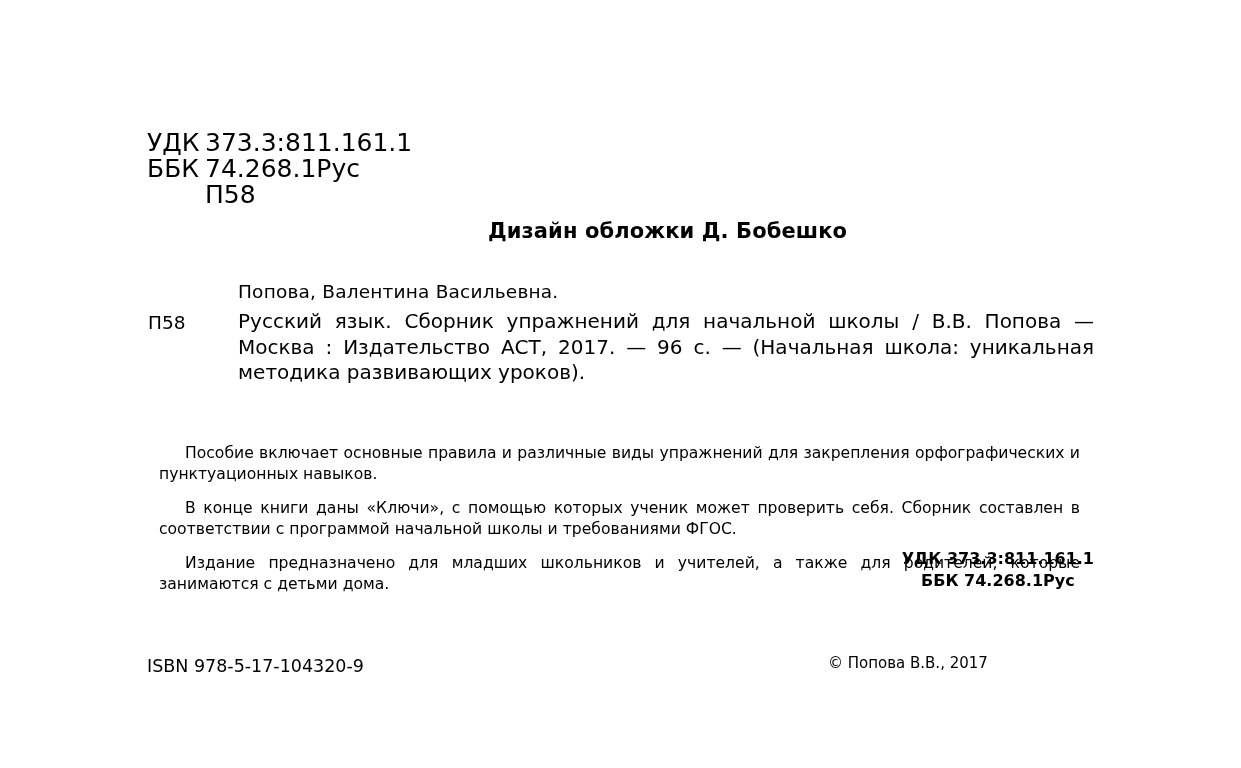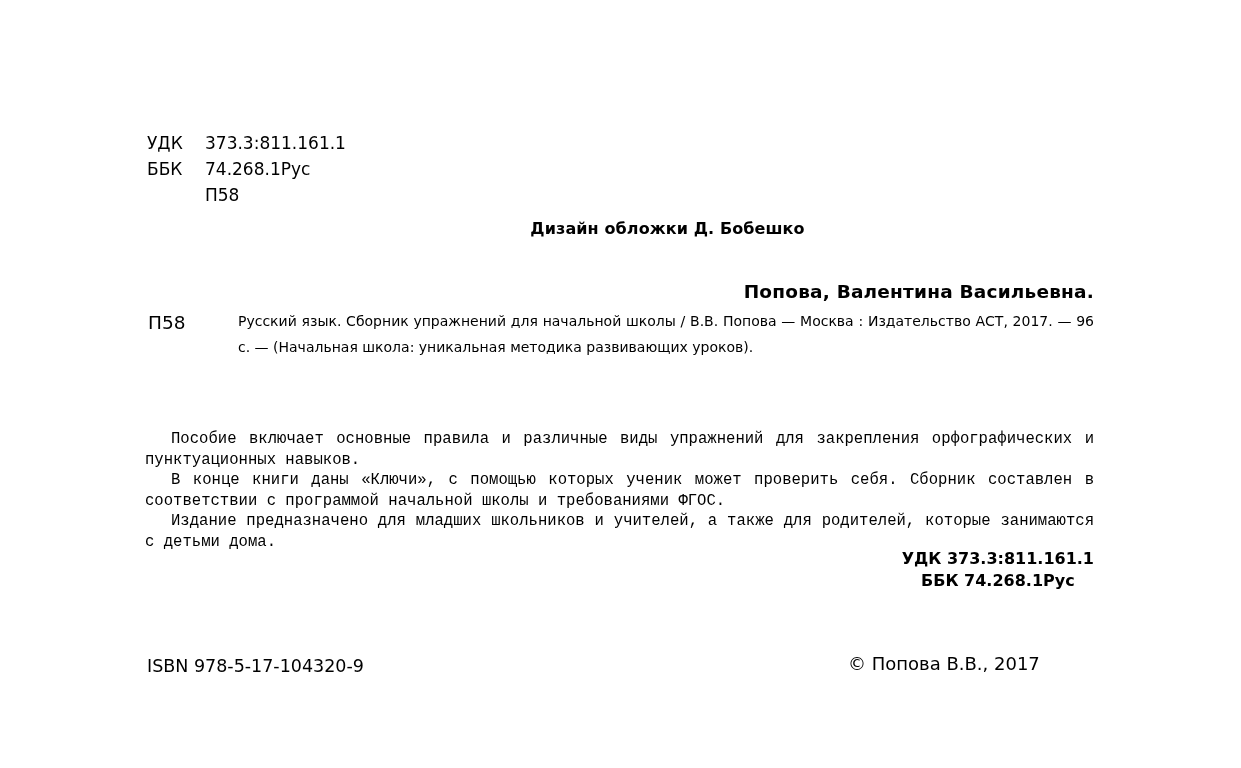--- a/index.html
+++ b/index.html
@@ -21,21 +21,21 @@
     width: 1241px;
     height: 768px;
     background: #ffffff;
   }
 
   
   .class-block {
     position: absolute;
     left: 147px;
     top: 130px;
-    font-size: 17px;
+    font-size: 25px;
     line-height: 26px;
     white-space: nowrap;
   }
   .class-row {
     display: flex;
   }
   .class-label {
     width: 58px;
     flex: 0 0 58px;
   }
@@ -43,48 +43,47 @@
     flex: 1 1 auto;
   }
 
   
   .cover-designer {
     position: absolute;
     left: 0;
     top: 219px;
     width: 1241px;
     text-align: center;
-    font-size: 16px;
+    font-size: 21px;
     font-weight: 600;
     letter-spacing: 0.1px;
   }
   
   .cover-designer .cd-inner {
     display: inline-block;
     position: relative;
     left: 47px;
   }
 
   
   .record {
     position: absolute;
     left: 238px;
     top: 281px;
     width: 856px;
   }
   .record-author {
     font-size: 18.5px;
-    font-weight: bold;
+    font-weight: normal;
     letter-spacing: 0.2px;
     margin-bottom: 7px;
     white-space: nowrap;
-    text-align: right;
   }
   .record-desc {
-    font-size: 14px;
+    font-size: 20px;
     line-height: 25.5px;
     text-align: justify;
     text-align-last: left;
     text-justify: inter-word;
     hyphens: manual;
   }
   .record-marker {
     position: absolute;
     left: 148px;
     top: 312px;
@@ -101,26 +100,25 @@
   
   .annotation {
     position: absolute;
     left: 145px;
     top: 429px;
     width: 949px;
     font-size: 15.6px;
     line-height: 20.5px;
   }
   .annotation p {
-    margin: 0;
+    margin: 14px;
     text-align: justify;
     text-align-last: left;
     text-indent: 26px;
     hyphens: manual;
-    font-family: Liberation Mono, monospace;
   }
 
   
   .class-repeat {
     position: absolute;
     right: 147px;
     top: 548px;
     text-align: center;
     font-size: 16px;
     font-weight: bold;
@@ -132,23 +130,23 @@
   
   .footer-isbn {
     position: absolute;
     left: 147px;
     top: 656px;
     font-size: 17.5px;
     white-space: nowrap;
   }
   .copyright {
     position: absolute;
-    left: 848px;
+    left: 828px;
     top: 651px;
-    font-size: 18px;
+    font-size: 15px;
     line-height: 25px;
     white-space: nowrap;
   }
   .copyright div {
     white-space: nowrap;
   }
 </style>
 </head>
 <body>
 

